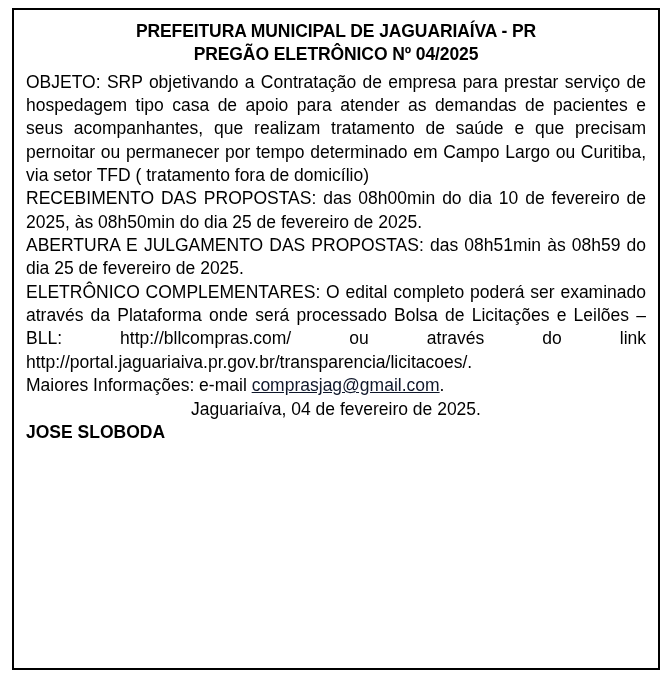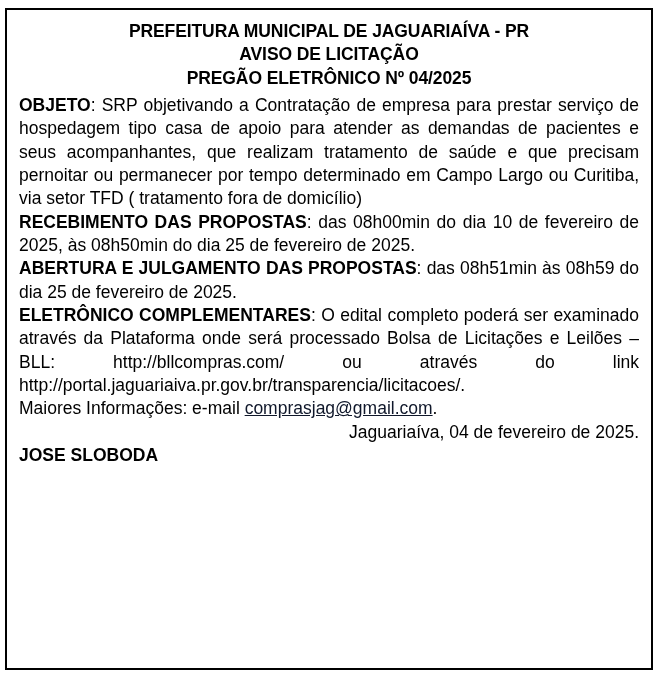--- a/index.html
+++ b/index.html
@@ -13,21 +13,21 @@
   .page {
     width: 664px;
     height: 678px;
     box-sizing: border-box;
     background: #ffffff;
     position: relative;
     overflow: hidden;
   }
   .notice {
     position: absolute;
-    left: 5px;
+    left: 12px;
     top: 8px;
     width: 648px;
     height: 662px;
     box-sizing: border-box;
     border: 2px solid #000000;
     padding: 10px 12px 8px 12px;
   }
   .header {
     text-align: center;
     font-weight: bold;
@@ -48,24 +48,24 @@
     color: #000;
   }
   .para {
     margin: 0;
     text-align: justify;
   }
   .para.last-left {
     text-align: left;
   }
   .lbl {
-    font-weight: bold;
+    font-weight: normal;
   }
   .center {
-    text-align: right;
+    text-align: center;
   }
   .sig {
     text-align: left;
     font-weight: bold;
     font-size: 17.5px;
     line-height: 1.33;
     margin-top: 0;
   }
   a.mail {
     color: #0f172a;
@@ -73,21 +73,20 @@
   }
 </style>
 </head>
 <body>
 
 <div class="page">
   <div class="notice">
 
     <div class="header">
       <div>PREFEITURA MUNICIPAL DE JAGUARIAÍVA - PR</div>
-      <div>AVISO DE LICITAÇÃO</div>
       <div>PREGÃO ELETRÔNICO Nº 04/2025</div>
     </div>
 
     <div class="body-text">
 
       <p class="para"><span class="lbl">OBJETO</span><span>: SRP objetivando a Contratação de empresa para prestar serviço de hospedagem tipo casa de apoio para atender as demandas de pacientes e seus acompanhantes, que realizam tratamento de saúde e que precisam pernoitar ou permanecer por tempo determinado em Campo Largo ou Curitiba, via setor TFD ( tratamento fora de domicílio)</span></p>
 
       <p class="para"><span class="lbl">RECEBIMENTO DAS PROPOSTAS</span><span>: das 08h00min do dia 10 de fevereiro de 2025, às 08h50min do dia 25 de fevereiro de 2025.</span></p>
 
       <p class="para"><span class="lbl">ABERTURA E JULGAMENTO DAS PROPOSTAS</span><span>: das 08h51min às 08h59 do dia 25 de fevereiro de 2025.</span></p>

